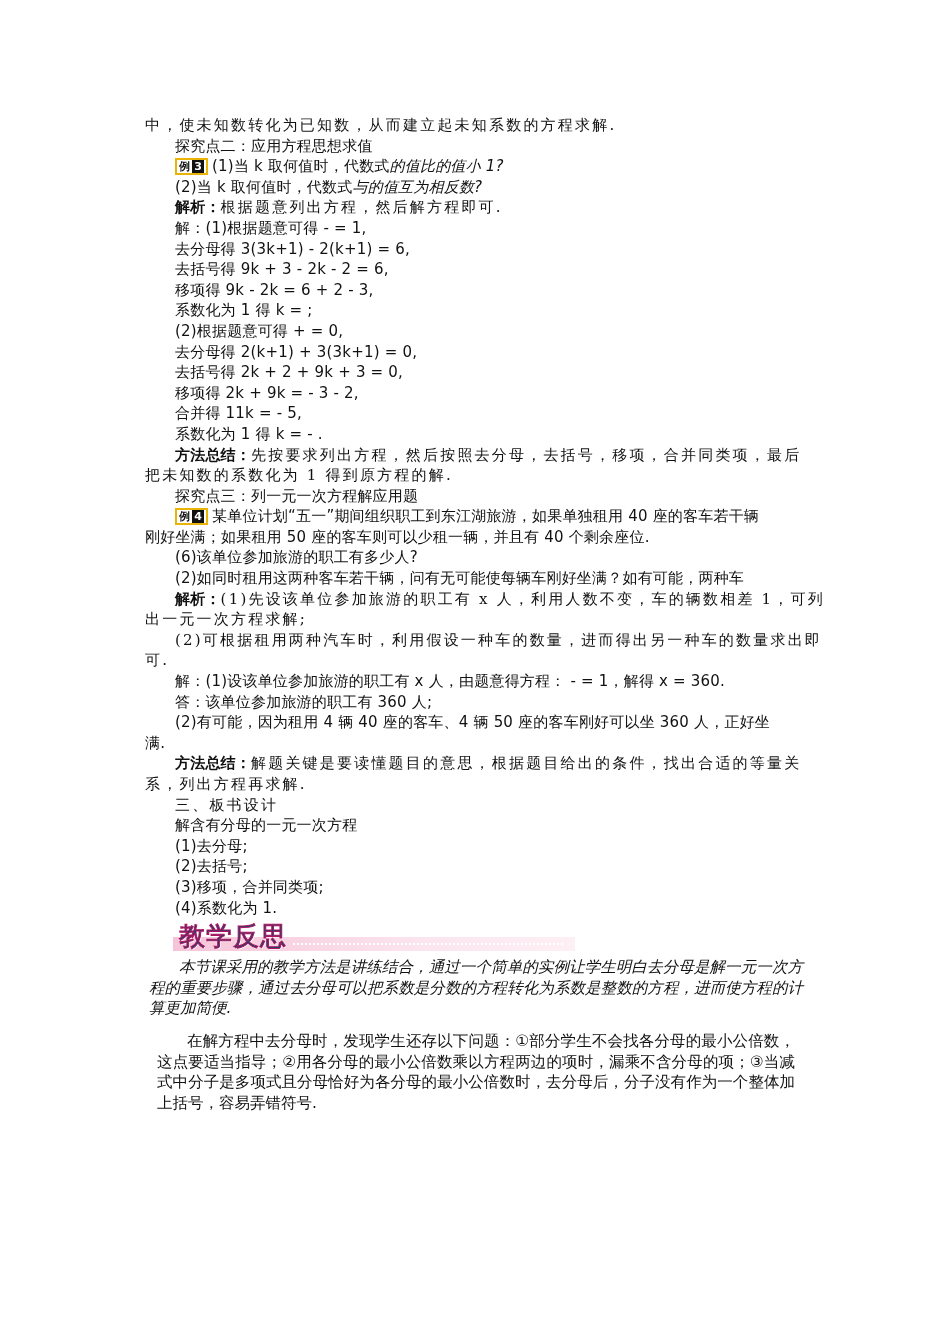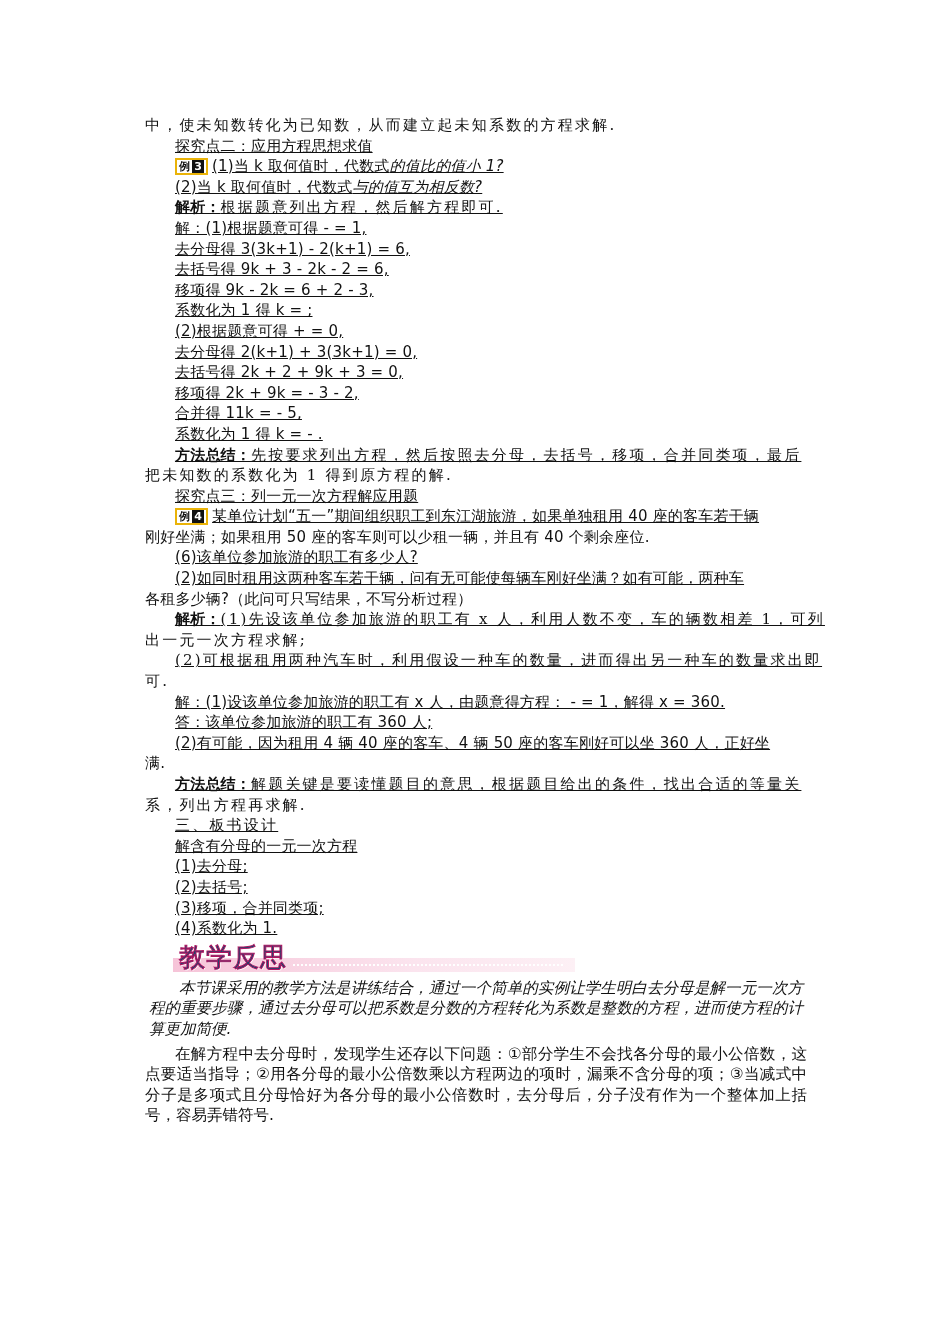--- a/index.html
+++ b/index.html
@@ -1,20 +1,20 @@
 <!DOCTYPE html>
 <html><head>
 <meta charset="utf-8">
 <style>
   html, body { margin: 0; padding: 0; background: #ffffff; }
   body { width: 950px; height: 1344px; position: relative; overflow: hidden;
          font-family: "DejaVu Sans", "Liberation Sans", sans-serif; color: #111; }
   .page { position: absolute; left: 145px; top: 115px; width: 662px; }
   .ln { height: 20.6px; line-height: 20.6px; font-size: 15px; white-space: nowrap; letter-spacing: 0.2px; }
-  .ind { padding-left: 30px; text-decoration: underline; }
+  .ind { padding-left: 30px; }
   .serif { font-family: "DejaVu Serif", "Liberation Serif", serif; font-size: 15px; letter-spacing: 2.2px; }
   .it { font-style: italic; }
   .b { font-weight: bold; }
   .badge { display: inline-block; font-size: 11px; line-height: 13px; height: 13px; padding: 0 2px;
            border: 2px solid #eab308; margin-right: 4px; vertical-align: 1px; font-weight: bold; }
   .badge .num { background: #111; color: #fff; padding: 0 2px; margin-left: 2px; }
   .reflect-banner { position: relative; height: 34px; margin: 1px 0 2px 28px; width: 402px; }
   .reflect-banner .bar { position: absolute; left: 0; top: 18px; width: 402px; height: 14px;
            background: linear-gradient(90deg, #f6c4d8, #fbe4ee 60%, #fdf0f5); }
   .reflect-banner .dots { position: absolute; left: 120px; top: 24px; width: 270px; border-top: 2px dotted #ffffff; }
@@ -55,21 +55,20 @@
   </div>
   <div class="ln serif">把未知数的系数化为 1 得到原方程的解.</div>
 
   <div class="ln ind">探究点三：列一元一次方程解应用题</div>
   <div class="ln ind">
     <span class="badge"><span>例</span><span class="num">4</span></span><span>某单位计划“五一”期间组织职工到东江湖旅游，如果单独租用 40 座的客车若干辆</span>
   </div>
   <div class="ln">刚好坐满；如果租用 50 座的客车则可以少租一辆，并且有 40 个剩余座位.</div>
   <div class="ln ind">(6)该单位参加旅游的职工有多少人?</div>
   <div class="ln ind">(2)如同时租用这两种客车若干辆，问有无可能使每辆车刚好坐满？如有可能，两种车</div>
-  <div class="ln">各租多少辆?（此问可只写结果，不写分析过程）</div>
   <div class="ln ind">
     <span class="b">解析：</span><span class="serif">(1)先设该单位参加旅游的职工有 x 人，利用人数不变，车的辆数相差 1，可列</span>
   </div>
   <div class="ln serif">出一元一次方程求解;</div>
   <div class="ln ind serif">(2)可根据租用两种汽车时，利用假设一种车的数量，进而得出另一种车的数量求出即</div>
   <div class="ln serif">可.</div>
   <div class="ln ind">解：(1)设该单位参加旅游的职工有 x 人，由题意得方程： -  = 1，解得 x = 360.</div>
   <div class="ln ind">答：该单位参加旅游的职工有 360 人;</div>
   <div class="ln ind">(2)有可能，因为租用 4 辆 40 座的客车、4 辆 50 座的客车刚好可以坐 360 人，正好坐</div>
   <div class="ln">满.</div>
@@ -85,15 +84,15 @@
   <div class="ln ind">(3)移项，合并同类项;</div>
   <div class="ln ind">(4)系数化为 1.</div>
 
   <div class="reflect-banner">
     <div class="bar"></div>
     <div class="dots"></div>
     <div class="title">教学反思</div>
   </div>
 
   <p class="para" style="margin:4px;font-style:italic;">本节课采用的教学方法是讲练结合，通过一个简单的实例让学生明白去分母是解一元一次方程的重要步骤，通过去分母可以把系数是分数的方程转化为系数是整数的方程，进而使方程的计算更加简便.</p>
-  <p class="para" style="margin:0;">在解方程中去分母时，发现学生还存以下问题：①部分学生不会找各分母的最小公倍数，这点要适当指导；②用各分母的最小公倍数乘以方程两边的项时，漏乘不含分母的项；③当减式中分子是多项式且分母恰好为各分母的最小公倍数时，去分母后，分子没有作为一个整体加上括号，容易弄错符号.</p>
+  <p class="para" style="margin:12px;">在解方程中去分母时，发现学生还存以下问题：①部分学生不会找各分母的最小公倍数，这点要适当指导；②用各分母的最小公倍数乘以方程两边的项时，漏乘不含分母的项；③当减式中分子是多项式且分母恰好为各分母的最小公倍数时，去分母后，分子没有作为一个整体加上括号，容易弄错符号.</p>
 
 </div>
 
 </body></html>

